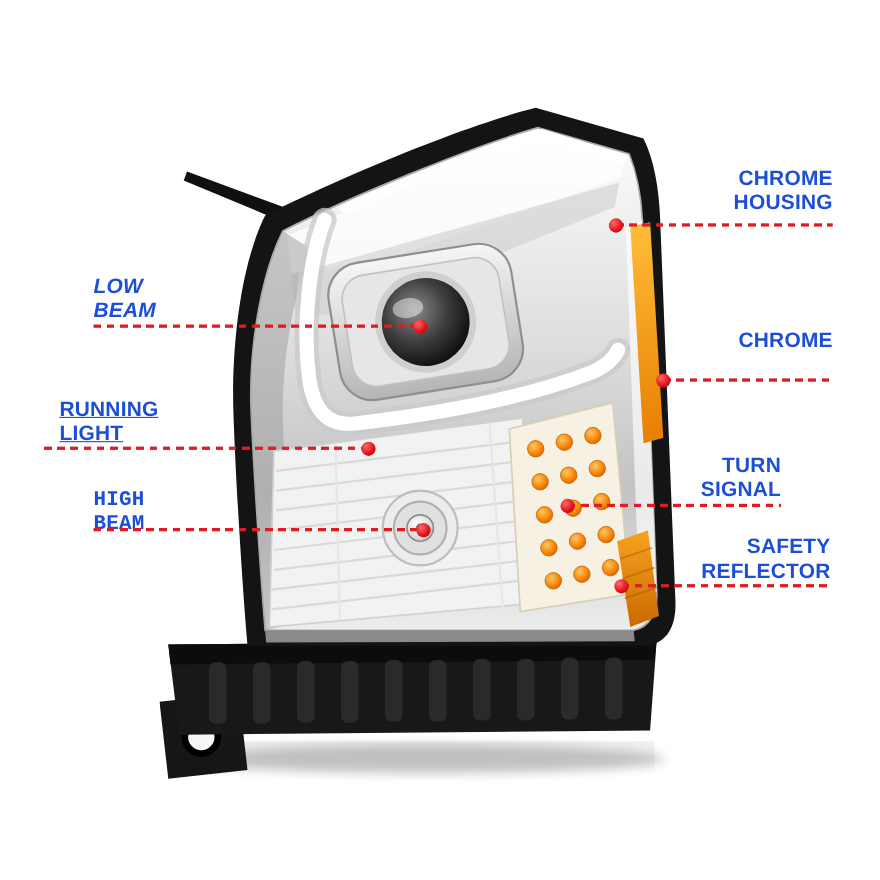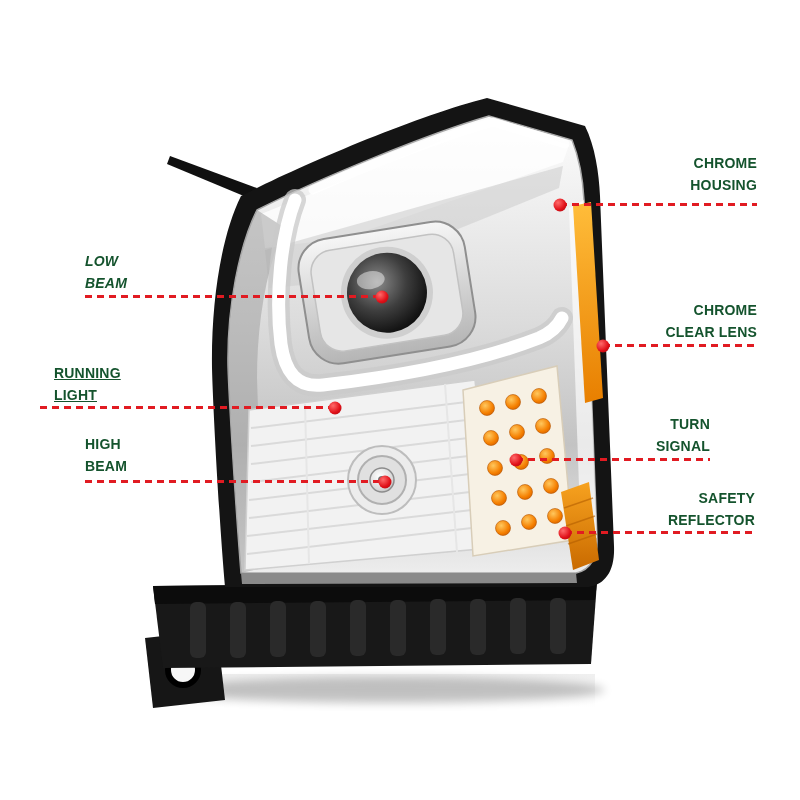--- a/index.html
+++ b/index.html
@@ -4,21 +4,21 @@
 <style>
   html,body{margin:0;padding:0;}
   body{
     width:800px;height:800px;position:relative;overflow:hidden;
     background:#ffffff;
     font-family:"Liberation Sans","DejaVu Sans",sans-serif;
   }
   #illustration-wrap{position:absolute;left:145px;top:78px;width:500px;height:640px;z-index:1;}
   .callout{position:absolute;z-index:5;}
   .co-label{
-    font-weight:700;font-size:14px;line-height:22px;color:#14532d;
+    font-weight:700;font-size:19px;line-height:22px;color:#1d4ed8;
     letter-spacing:.2px;white-space:nowrap;
   }
   .co-label.align-right{text-align:right;}
   .co-label.align-left{text-align:left;}
   .leader{
     position:absolute;height:3px;z-index:5;
     background:repeating-linear-gradient(90deg,#e11b22 0 7px,transparent 7px 12px);
   }
   .dot{
     position:absolute;top:50%;width:13px;height:13px;border-radius:50%;
@@ -31,21 +31,21 @@
   #lbl-chrome-housing{right:43px;top:152px;}
   #ln-chrome-housing{left:560px;width:197px;top:203px;}
   #lbl-low-beam{left:85px;top:250px;font-style:italic;}
   #ln-low-beam{left:85px;width:297px;top:295px;}
   #lbl-crystal{right:43px;top:299px;}
   #ln-crystal{left:603px;width:154px;top:344px;}
   #lbl-running{left:54px;top:362px;text-decoration:underline;}
   #ln-running{left:40px;width:295px;top:406px;}
   #lbl-turn{right:90px;top:413px;margin-left:20px;}
   #ln-turn{left:516px;width:194px;top:458px;}
-  #lbl-high{left:85px;top:433px;}
+  #lbl-high{left:85px;top:443px;font-family:Liberation Mono, monospace;}
   #ln-high{left:85px;width:300px;top:480px;}
   #lbl-safety{right:45px;top:487px;margin-left:44px;}
   #ln-safety{left:565px;width:192px;top:531px;}
 </style>
 </head>
 <body>
 
 <div id="illustration-wrap">
 <svg width="500" height="640" viewBox="0 0 500 640" xmlns="http://www.w3.org/2000/svg">
   <defs>
@@ -213,21 +213,20 @@
 <div class="callout co-label align-left" id="lbl-low-beam">
   <span>LOW</span><br>
   <span>BEAM</span>
 </div>
 <div class="leader" id="ln-low-beam">
     <span class="dot at-right"></span>
   </div>
 
 <div class="callout co-label align-right" id="lbl-crystal">
   <span>CHROME</span><br>
-  <span>CLEAR LENS</span>
 </div>
 <div class="leader" id="ln-crystal">
     <span class="dot at-left"></span>
   </div>
 
 <div class="callout co-label align-left" id="lbl-running">
   <span>RUNNING</span><br>
   <span>LIGHT</span>
 </div>
 <div class="leader" id="ln-running">

